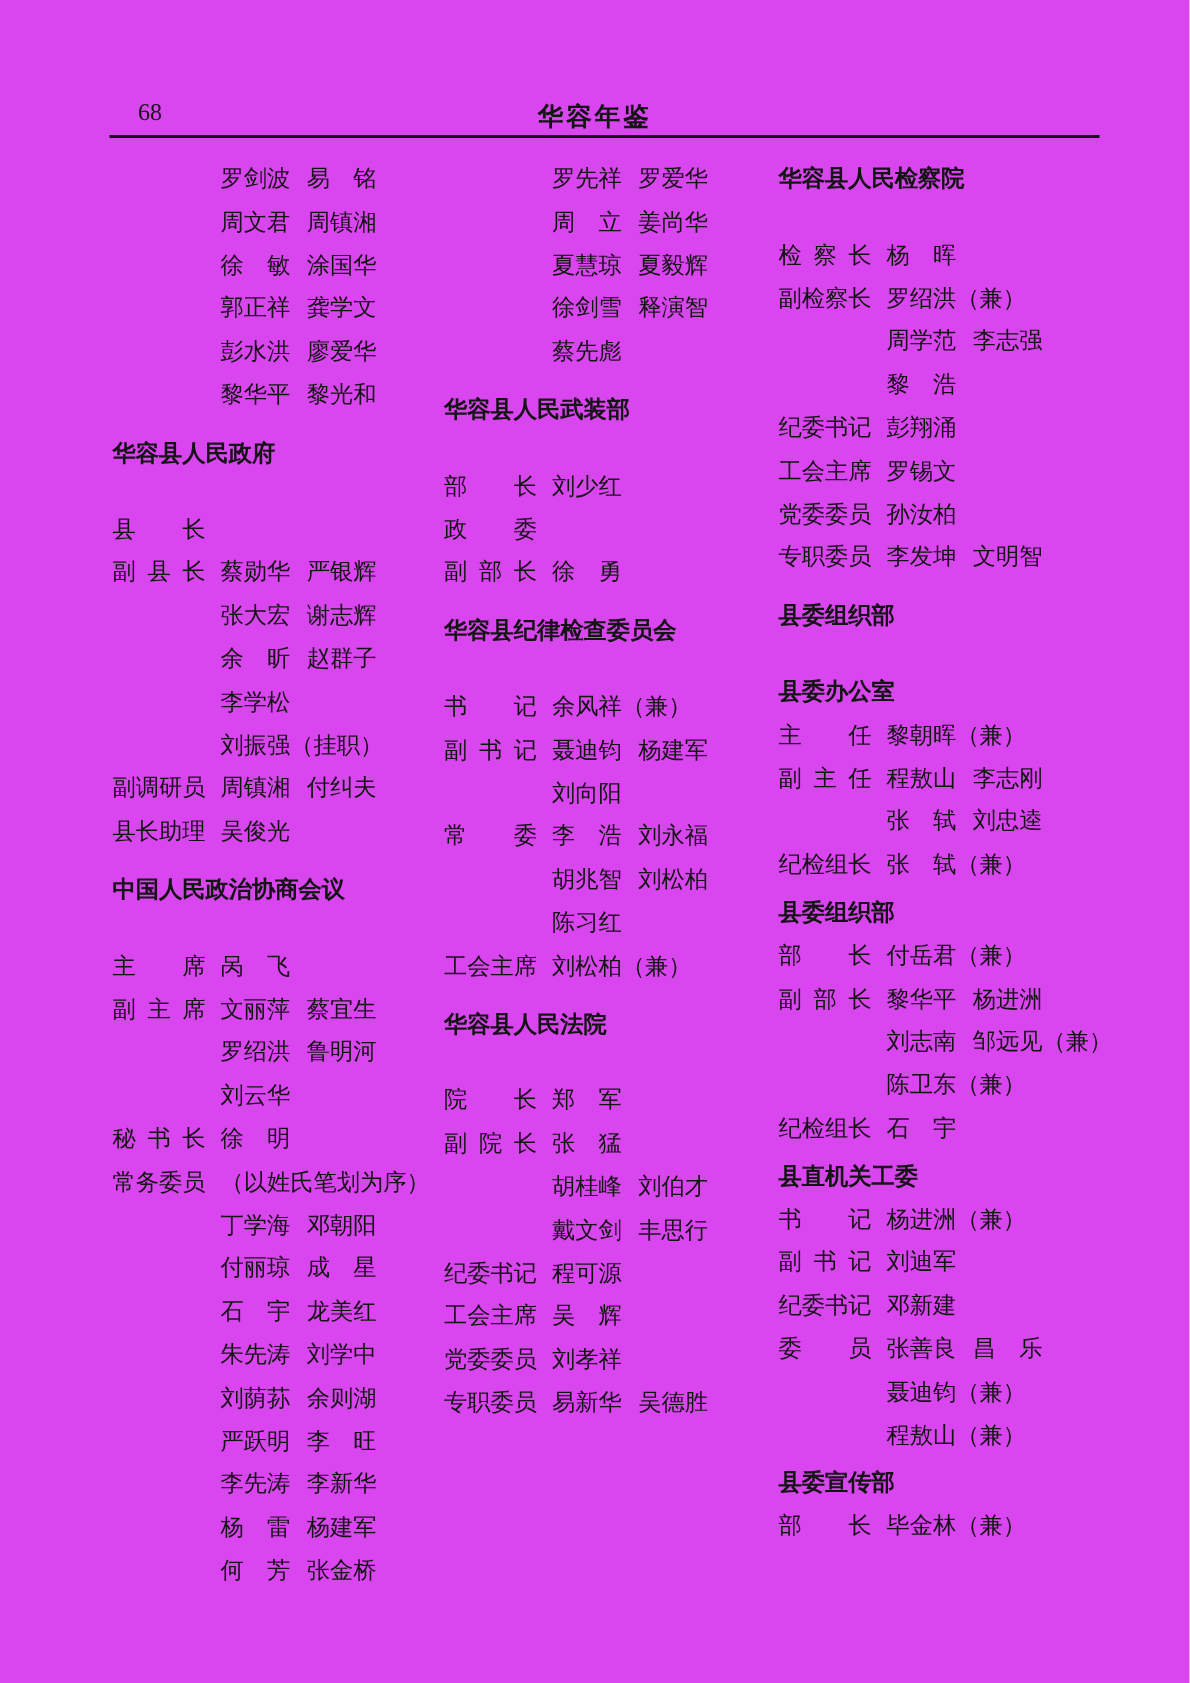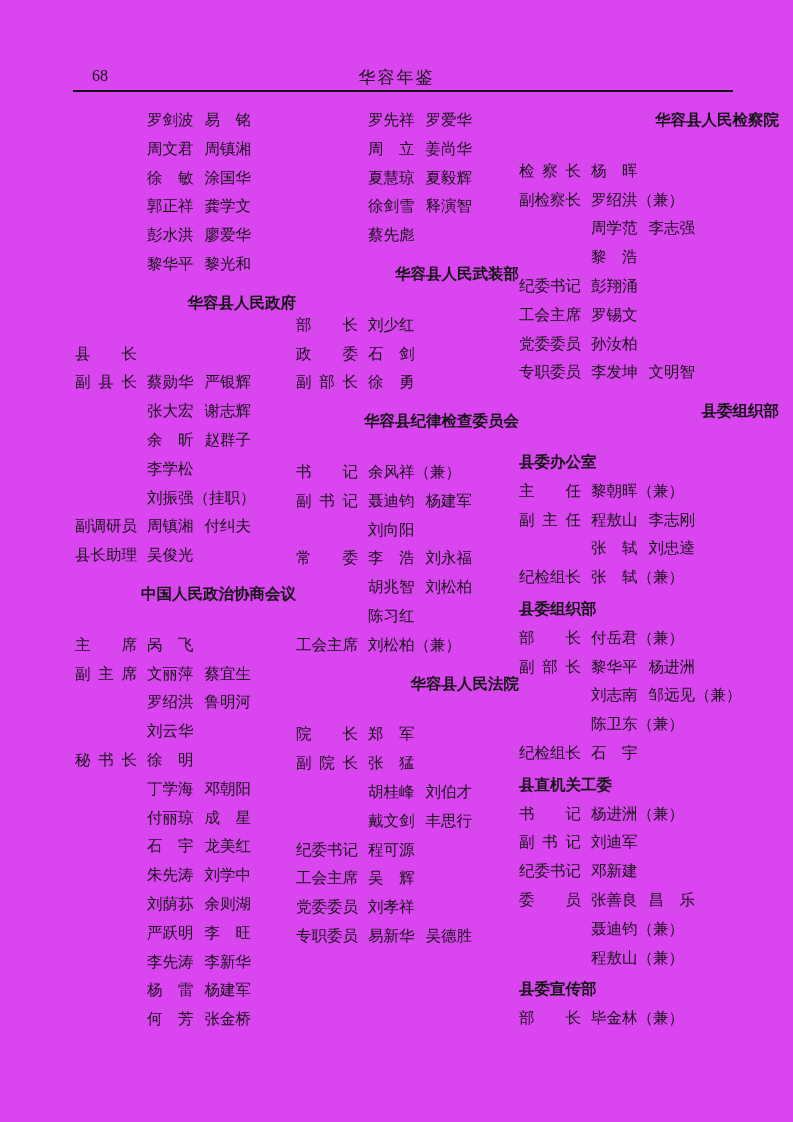--- a/index.html
+++ b/index.html
@@ -4,39 +4,39 @@
 <style>
   html,body{margin:0;padding:0;background:#ffffff;}
   .page{
     position:relative;width:793px;height:1122px;background:#d946ef;
     color:#141414;overflow:hidden;
     font-family:"Liberation Serif","DejaVu Serif",serif;
   }
   .pagenum{position:absolute;left:92px;top:67px;font-size:16px;}
   .doctitle{
     position:absolute;left:0;right:0;top:66px;text-align:center;
-    font-weight:normal;font-size:17px;letter-spacing:2px;
+    font-weight:bold;font-size:17px;letter-spacing:2px;
     font-family:"Liberation Sans","DejaVu Sans",sans-serif;
   }
   .rule{position:absolute;left:73px;top:90px;width:660px;height:2px;background:#111;}
   .col{position:absolute;top:100px;padding-top:6px;font-size:15.5px;line-height:28.8px;}
   #col1{left:75px;width:221px;}
   #col2{left:296px;width:223px;}
   #col3{left:519px;width:260px;}
   .row{display:flex;white-space:nowrap;height:28.8px;}
   .role{
     display:inline-block;flex:0 0 62px;width:62px;margin-right:10px;
     text-align:justify;text-align-last:justify;text-justify:inter-character;
   }
   .names{flex:1 1 auto;}
   .nm{display:inline-block;min-width:46px;margin-right:11px;white-space:pre;}
   .nm:last-child{margin-right:0;}
   .sec-heading{
     font-family:"Liberation Sans","DejaVu Sans",sans-serif;
-    font-weight:bold;text-align:right;font-size:15.5px;margin:10px 0 22px;
+    font-weight:bold;text-align:left;font-size:15.5px;margin:10px 0 22px;
   }
   .sec-heading:first-child{margin-top:0;}
   .sub-heading{
     font-family:Liberation Serif, serif;
     font-weight:bold;font-size:15.5px;margin-top:3px;line-height:28.8px;
   }
 </style>
 </head>
 <body>
 
@@ -120,20 +120,24 @@
       </div>
       <div class="row">
         <span class="role"></span>
         <span class="names"><span class="nm">刘云华</span></span>
       </div>
       <div class="row">
         <span class="role">秘书长</span>
         <span class="names"><span class="nm">徐　明</span></span>
       </div>
       <div class="row">
+        <span class="role">常务委员</span>
+        <span class="names"><span class="nm">（以姓氏笔划为序）</span></span>
+      </div>
+      <div class="row">
         <span class="role"></span>
         <span class="names"><span class="nm">丁学海</span><span class="nm">邓朝阳</span></span>
       </div>
       <div class="row">
         <span class="role"></span>
         <span class="names"><span class="nm">付丽琼</span><span class="nm">成　星</span></span>
       </div>
       <div class="row">
         <span class="role"></span>
         <span class="names"><span class="nm">石　宇</span><span class="nm">龙美红</span></span>
@@ -186,21 +190,20 @@
       </div>
       <div class="sec-heading">
         <div class="head-line">华容县人民武装部</div>
       </div>
       <div class="row">
         <span class="role">部长</span>
         <span class="names"><span class="nm">刘少红</span></span>
       </div>
       <div class="row">
         <span class="role">政委</span>
-        <span class="names"><span class="nm">石　剑</span></span>
       </div>
       <div class="row">
         <span class="role">副部长</span>
         <span class="names"><span class="nm">徐　勇</span></span>
       </div>
       <div class="sec-heading">
         <div class="head-line">华容县纪律检查委员会</div>
       </div>
       <div class="row">
         <span class="role">书记</span>

